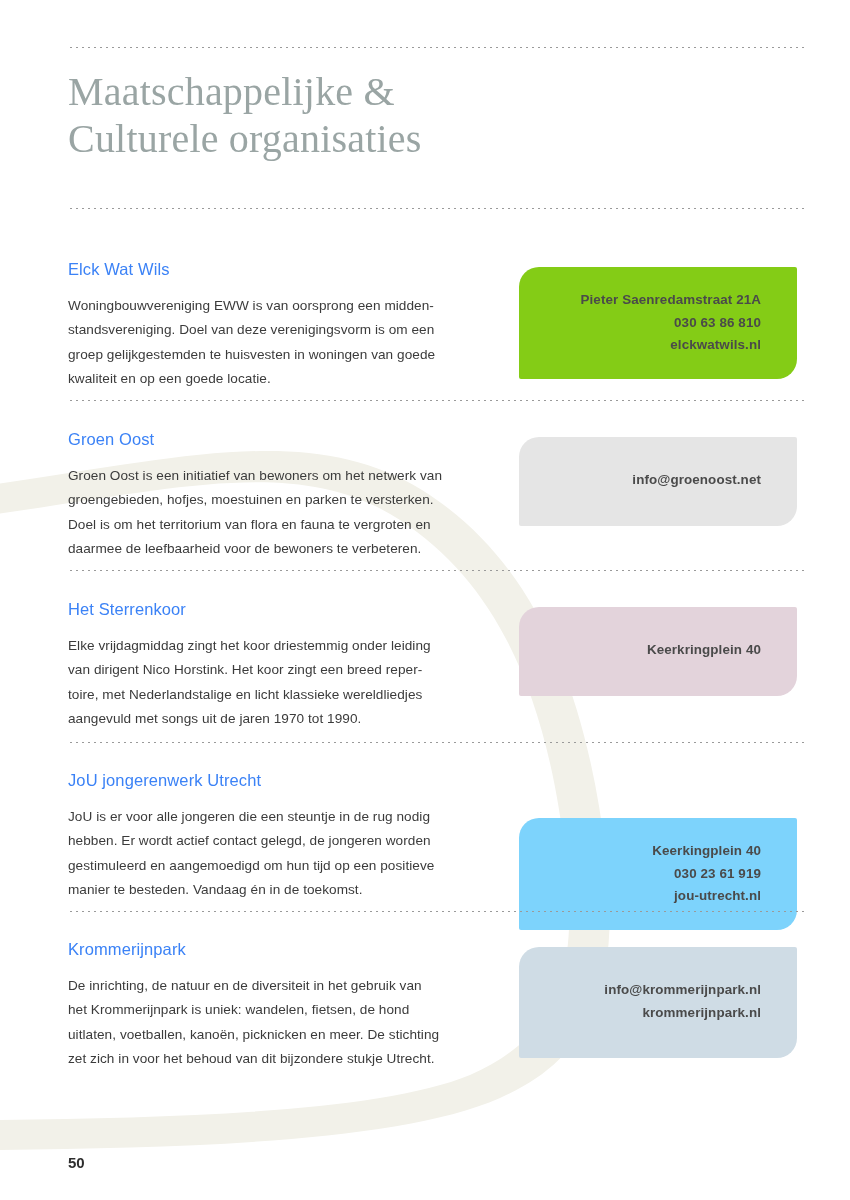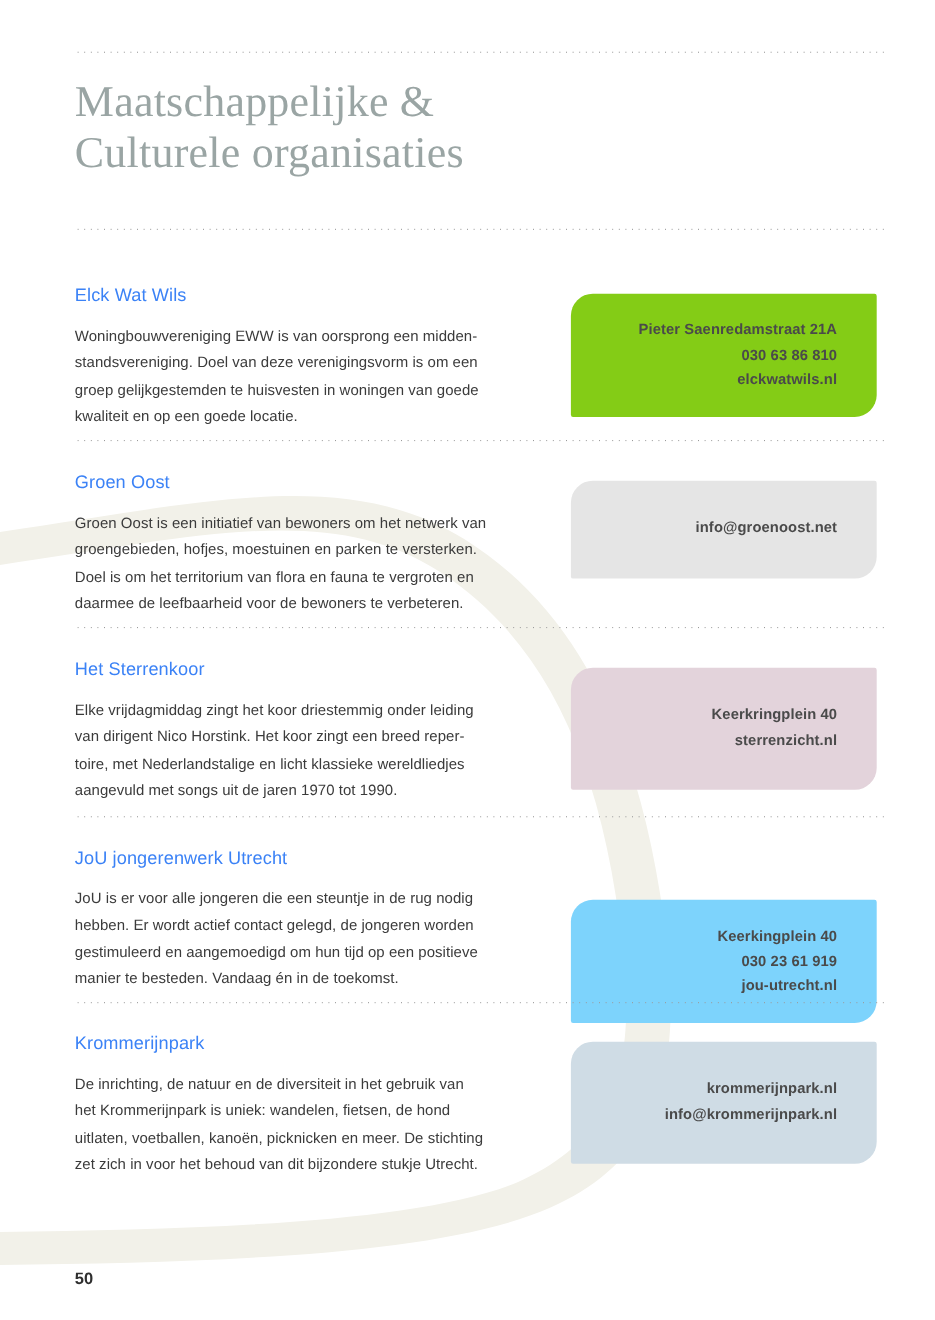--- a/index.html
+++ b/index.html
@@ -166,21 +166,20 @@
   <div class="divider" style="top:570px;"></div>
 
   <section class="entry" style="top:600px;">
     <h2 class="entry-heading">Het Sterrenkoor</h2>
     <p class="entry-body">Elke vrijdagmiddag zingt het koor driestemmig onder leiding
 van dirigent Nico Horstink. Het koor zingt een breed reper-
 toire, met Nederlandstalige en licht klassieke wereldliedjes
 aangevuld met songs uit de jaren 1970 tot 1990.</p>
     <div class="contact-card" style="top:7px; background:#e3d3db; padding-top:32px; padding-bottom:34px;">
       <span class="contact-line">Keerkringplein 40</span>
-      <span class="contact-line">sterrenzicht.nl</span>
     </div>
   </section>
 
   <div class="divider" style="top:742px;"></div>
 
   <section class="entry" style="top:771px;">
     <h2 class="entry-heading">JoU jongerenwerk Utrecht</h2>
     <p class="entry-body">JoU is er voor alle jongeren die een steuntje in de rug nodig
 hebben. Er wordt actief contact gelegd, de jongeren worden
 gestimuleerd en aangemoedigd om hun tijd op een positieve
@@ -194,20 +193,20 @@
 
   <div class="divider" style="top:911px;"></div>
 
   <section class="entry" style="top:940px;">
     <h2 class="entry-heading">Krommerijnpark</h2>
     <p class="entry-body">De inrichting, de natuur en de diversiteit in het gebruik van
 het Krommerijnpark is uniek: wandelen, fietsen, de hond
 uitlaten, voetballen, kanoën, picknicken en meer. De stichting
 zet zich in voor het behoud van dit bijzondere stukje Utrecht.</p>
     <div class="contact-card" style="top:7px; background:#cfdce5; padding-top:32px; padding-bottom:34px;">
+      <span class="contact-line">info@krommerijnpark.nl</span>
       <span class="contact-line">krommerijnpark.nl</span>
-      <span class="contact-line">info@krommerijnpark.nl</span>
     </div>
   </section>
 
   <div id="page-number">50</div>
 
 </div>
 
 </body></html>

